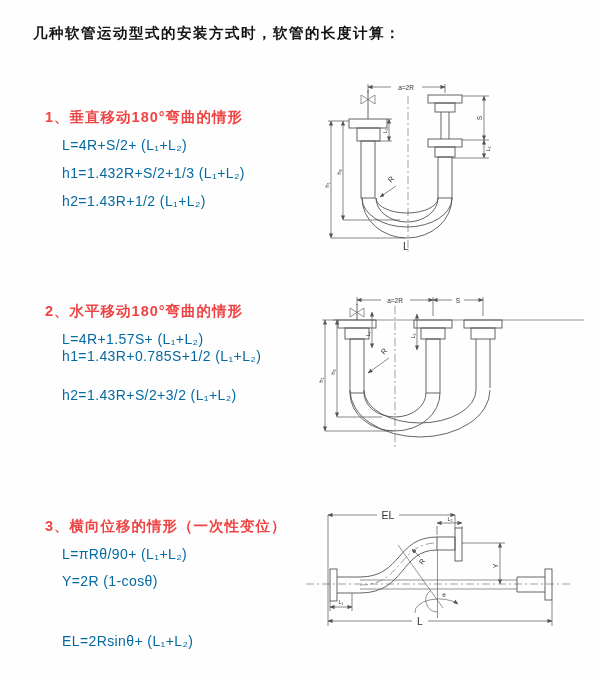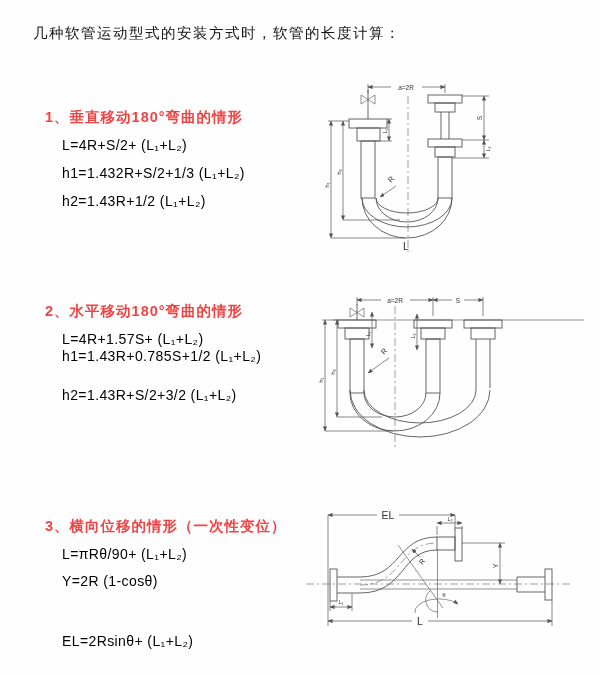--- a/index.html
+++ b/index.html
@@ -4,28 +4,28 @@
 <style>
   html,body{margin:0;padding:0;}
   body{
     width:600px;height:675px;position:relative;overflow:hidden;
     background:#fefefe;
     font-family:"Liberation Sans","DejaVu Sans",sans-serif;
     color:#1c1c1c;
   }
   .abs{position:absolute;}
   .title{
-    left:33px;top:24px;font-size:14.5px;font-weight:400;
+    left:33px;top:24px;font-size:14.5px;font-weight:700;
     letter-spacing:1.5px;color:#141414;
   }
   .sec-heading{
     left:45px;font-size:14.5px;font-weight:700;letter-spacing:1px;color:#ef4444;
   }
   .formula{
-    left:62px;font-size:14px;font-weight:500;letter-spacing:0.4px;color:#000000;
+    left:62px;font-size:14px;font-weight:500;letter-spacing:0.4px;color:#0369a1;
   }
   svg{display:block;}
   svg text{font-family:"Liberation Sans","DejaVu Sans",sans-serif;fill:#333;}
   .ln{stroke:#555;stroke-width:0.9;fill:none;}
   .thin{stroke:#666;stroke-width:0.7;fill:none;}
   .dim{stroke:#555;stroke-width:0.7;fill:none;}
   .dash{stroke:#777;stroke-width:0.7;fill:none;stroke-dasharray:8 3 2 3;}
   .lblbg{fill:#fefefe;stroke:none;}
 </style>
 </head>

